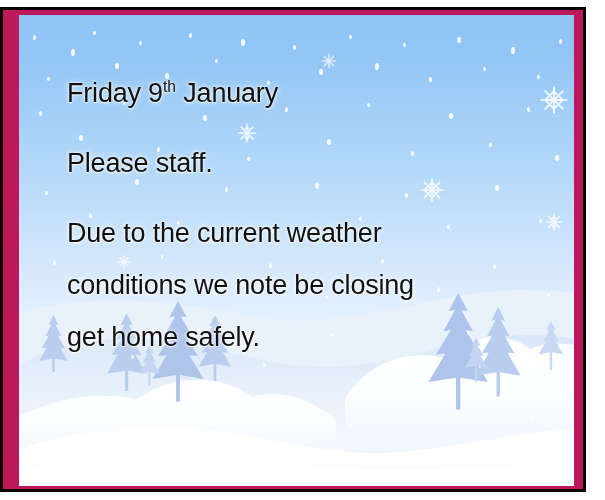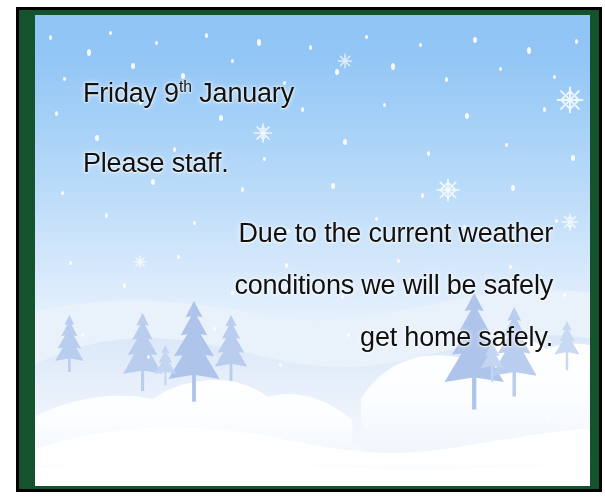--- a/index.html
+++ b/index.html
@@ -10,27 +10,27 @@
   body {
     width: 605px;
     height: 500px;
     overflow: hidden;
     font-family: "Liberation Sans", sans-serif;
   }
 
   
   #notice-frame {
     position: absolute;
-    left: 16px;
+    left: 0;
     top: 7px;
     width: 586px;
     height: 485px;
     box-sizing: border-box;
     border: 3px solid #000000;
-    background: #14532d;
+    background: #be185d;
     text-decoration: underline;
   }
 
   
   #winter-scene {
     position: absolute;
     left: 16px;
     top: 5px;
     width: 555px;
     height: 471px;
@@ -99,21 +99,21 @@
        0 1px 0 rgba(255,255,255,.6);
   }
   .line.gap-after { margin-bottom: 18px; }
   .line.body { line-height: 52px; }
   sup.ord {
     font-size: 0.58em;
     vertical-align: super;
     line-height: 0;
     letter-spacing: 0;
   }
-  .para { margin-top: 16px; text-align: right; }
+  .para { margin-top: 16px; }
 </style>
 </head>
 <body>
 
 <div id="notice-frame">
 
   <div id="winter-scene">
 
     <div class="sky"></div>
 
@@ -326,19 +326,19 @@
     </svg>
 
     <div id="notice-text">
 
       <div class="line gap-after"><span>Friday 9</span><sup class="ord">th</sup><span> January</span></div>
 
       <div class="line gap-after">Please staff.</div>
 
       <div class="para">
         <div class="line body">Due to the current weather</div>
-        <div class="line body">conditions we will be safely</div>
+        <div class="line body">conditions we note be closing</div>
         <div class="line body">get home safely.</div>
       </div>
     </div>
 
   </div>
 </div>
 
 </body></html>

